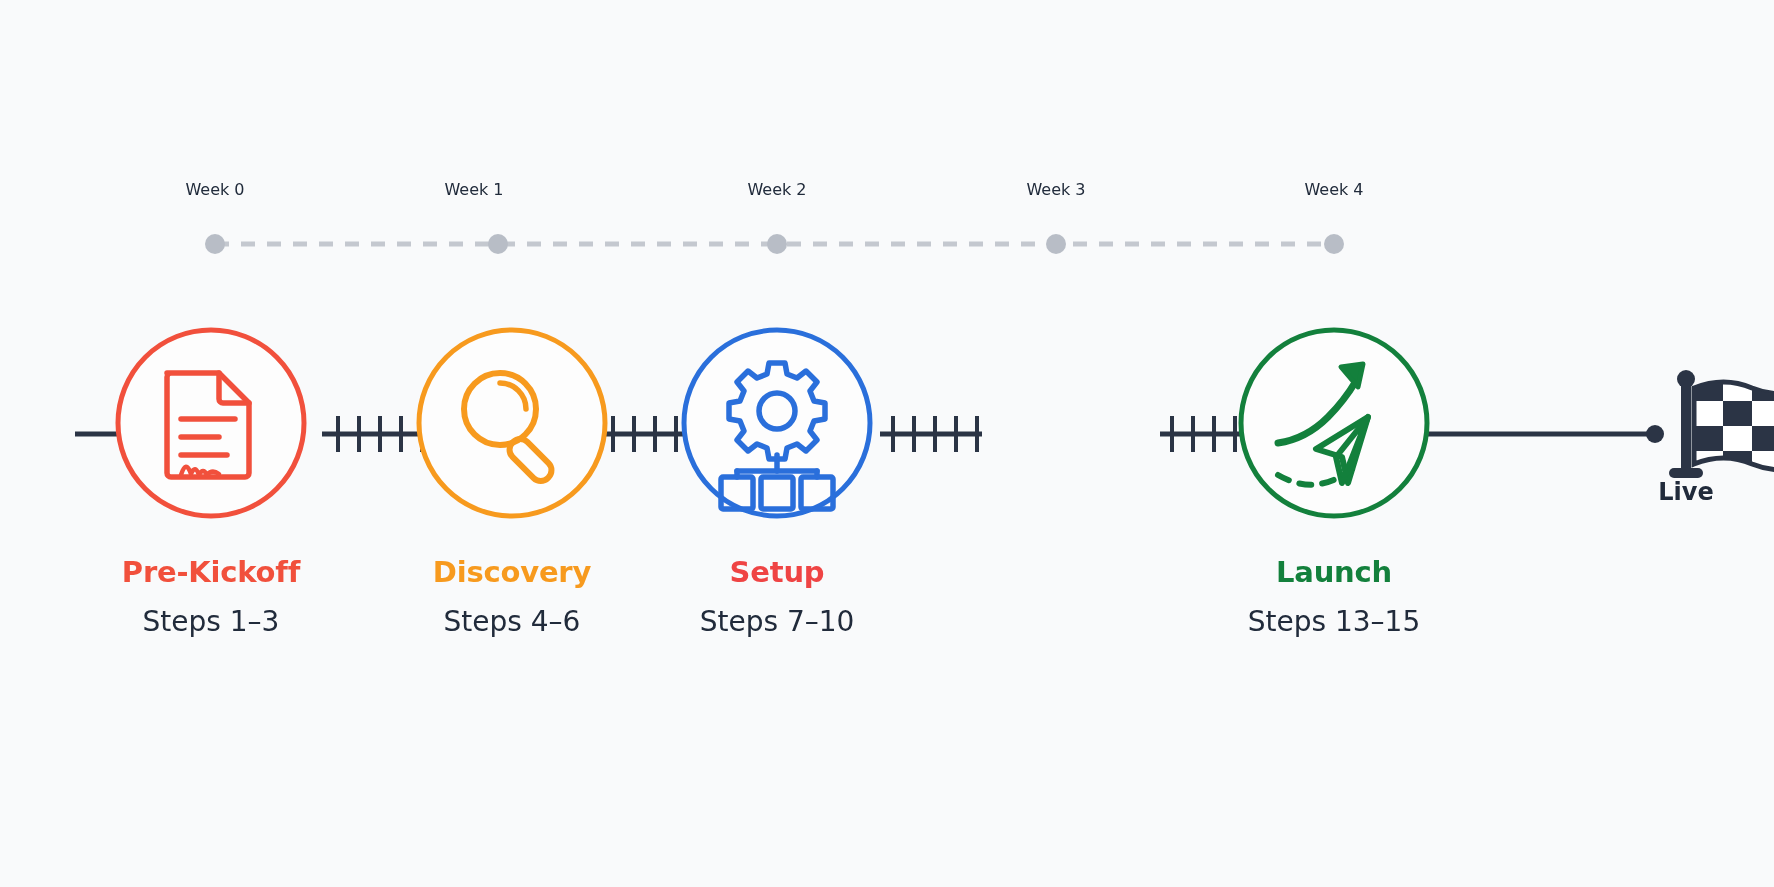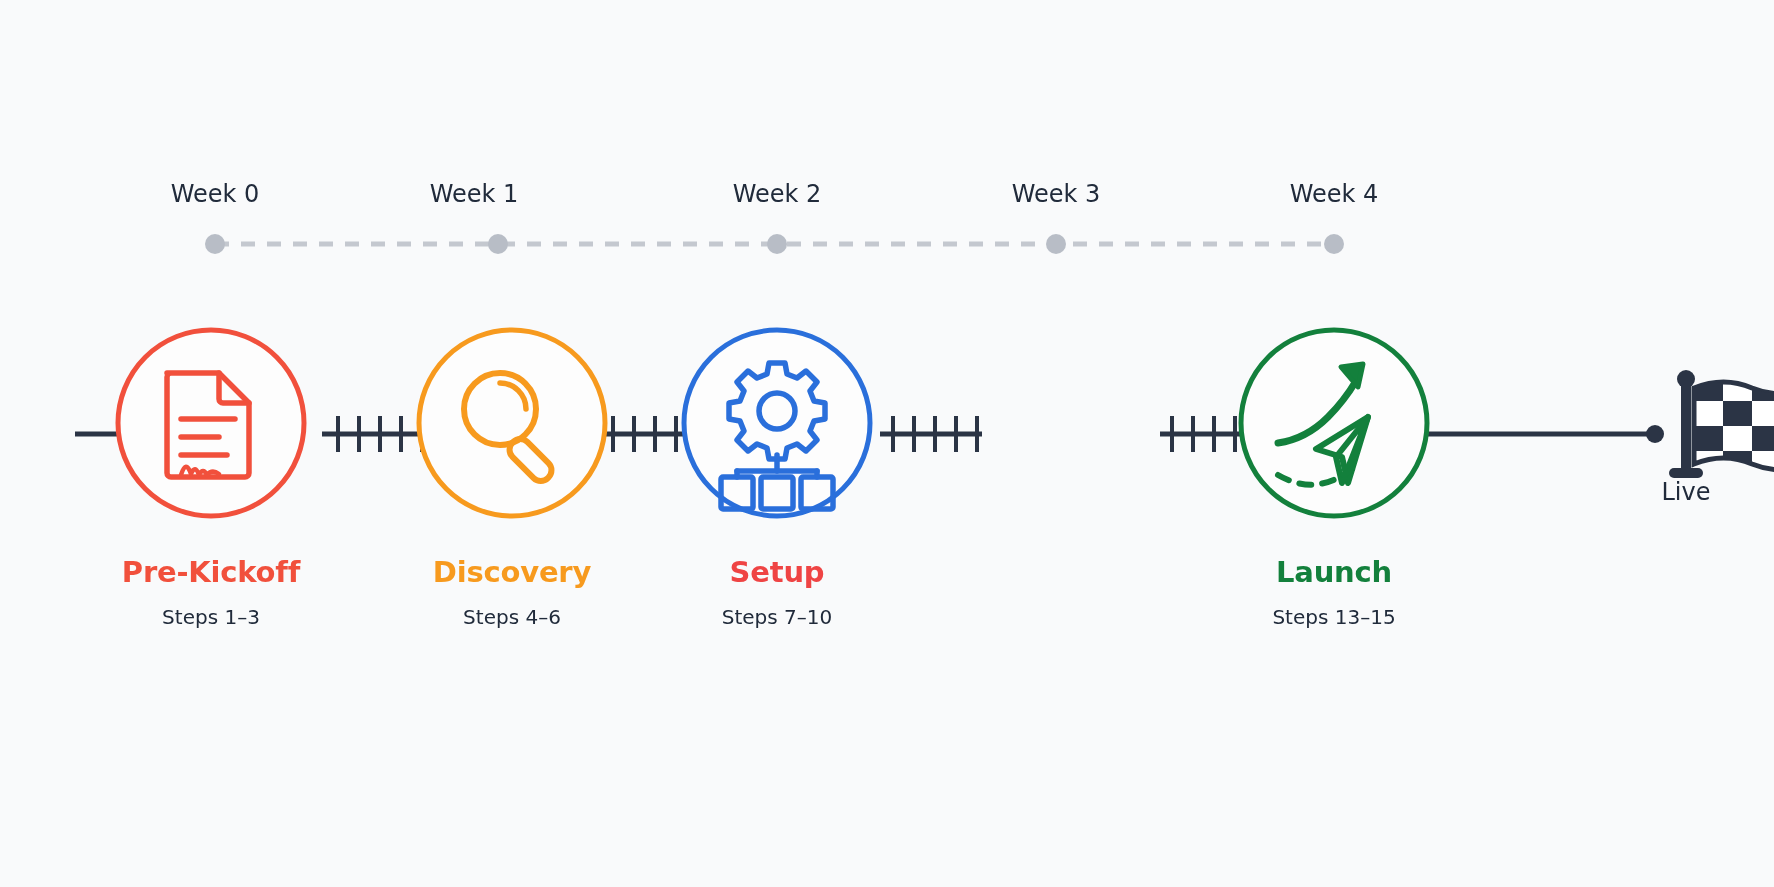--- a/index.html
+++ b/index.html
@@ -23,21 +23,21 @@
   .week-scale {
     position: absolute;
     left: 0;
     top: 180px;
     width: 1774px;
     height: 80px;
   }
   .week-label {
     position: absolute;
     transform: translateX(-50%);
-    font-size: 24px;
+    font-size: 16px;
     color: #212b3b;
     font-family: "DejaVu Sans", "Liberation Sans", sans-serif;
     white-space: nowrap;
     top: 0;
   }
   .stages-row {
     position: absolute;
     left: 0;
     top: 0;
     width: 1774px;
@@ -58,21 +58,21 @@
   }
   .stage-title {
     margin-top: 34px;
     font-size: 29px;
     font-weight: bold;
     letter-spacing: -0.2px;
     font-family: "DejaVu Sans", "Liberation Sans", sans-serif;
   }
   .stage-steps {
     margin-top: 16px;
-    font-size: 20px;
+    font-size: 28px;
     color: #212b3b;
     font-family: "DejaVu Sans", "Liberation Sans", sans-serif;
   }
   .live-label {
     position: absolute;
     font-size: 24px;
     color: #212b3b;
     transform: translateX(-50%);
     white-space: nowrap;
     font-family: "DejaVu Sans", "Liberation Sans", sans-serif;
@@ -239,15 +239,15 @@
           <rect x="1781" y="401" width="29" height="25"></rect>
           <rect x="1694" y="426" width="29" height="25"></rect>
           <rect x="1752" y="426" width="29" height="25"></rect>
           <rect x="1723" y="451" width="29" height="26"></rect>
           <rect x="1781" y="451" width="29" height="26"></rect>
         </g>
       </g>
     </g>
   </svg>
 
-  <div class="live-label" style="left:1686px; top:478px;">Live</div>
+  <div class="live-label" style="left:1686px; top:478px;font-weight:bold;">Live</div>
 
 </div>
 
 </body></html>

